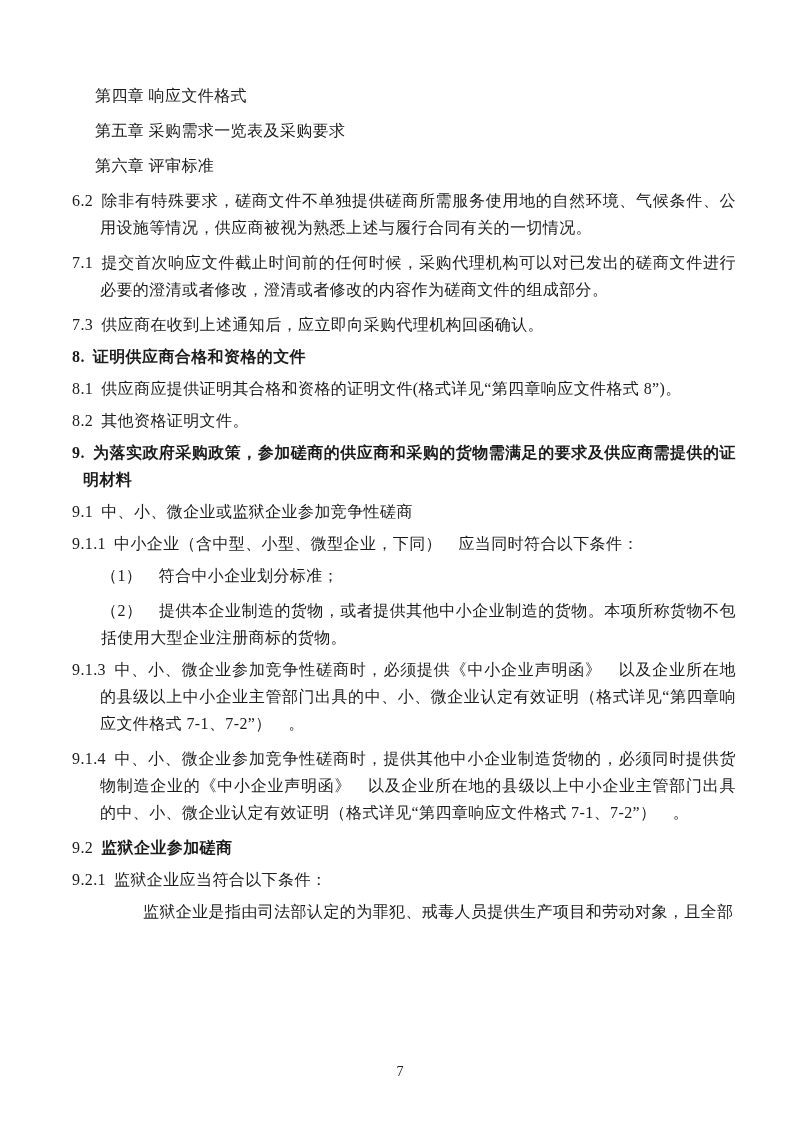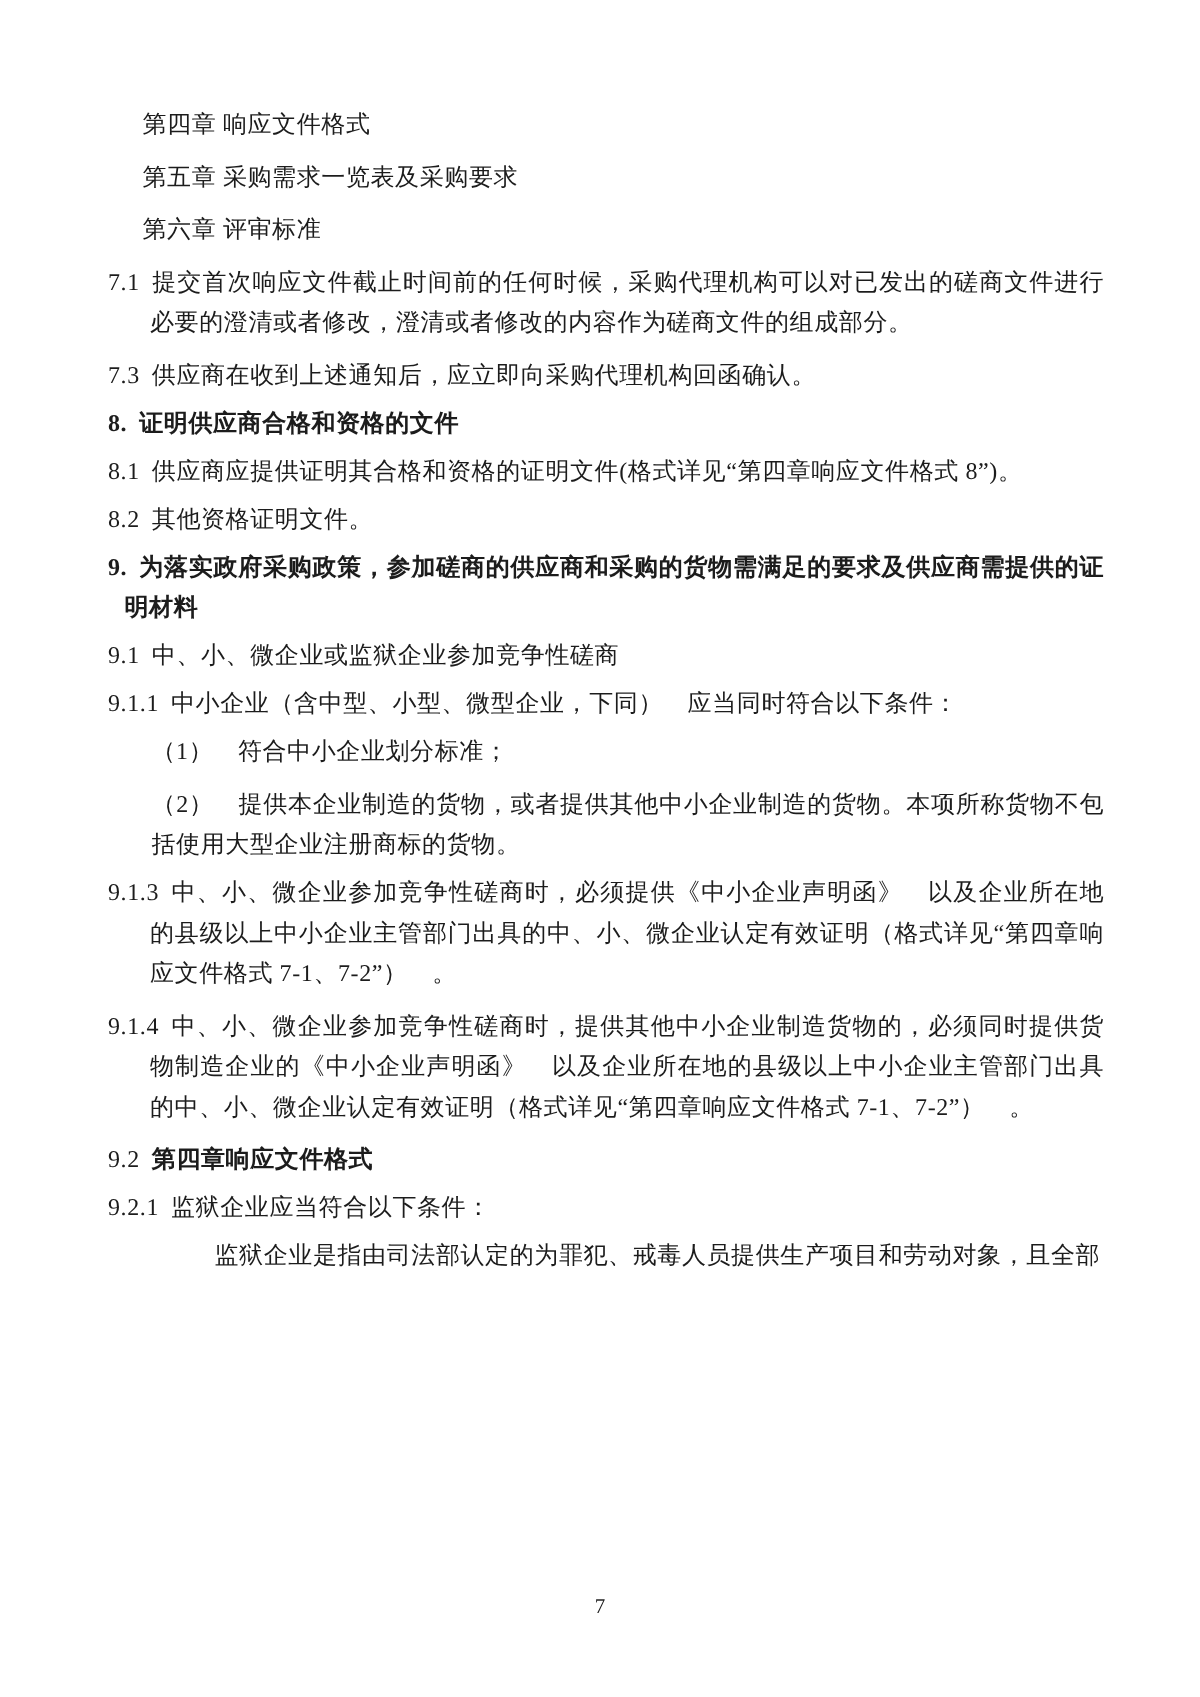--- a/index.html
+++ b/index.html
@@ -14,21 +14,21 @@
     background: #ffffff;
     overflow: hidden;
     font-family: "Liberation Serif", "DejaVu Serif", serif;
     color: #1c1c1c;
     font-size: 16px;
     letter-spacing: 0.4px;
   }
   .doc {
     position: absolute;
     left: 72px;
-    top: 70px;
+    top: 82px;
     width: 664px;
   }
   .doc p {
     margin: 0 0 5px 0;
     line-height: 27px;
     text-align: justify;
   }
   
   .chapter {
     margin-left: 23px !important;
@@ -82,20 +82,21 @@
 </head>
 <body>
 
 <div class="page">
   <div class="doc">
 
     <p class="chapter">第四章 响应文件格式</p>
     <p class="chapter">第五章 采购需求一览表及采购要求</p>
     <p class="chapter">第六章 评审标准</p>
 
+    <p class="item gap-lg"><span class="num">6.2</span><span>除非有特殊要求，磋商文件不单独提供磋商所需服务使用地的自然环境、气候条件、公用设施等情况，供应商被视为熟悉上述与履行合同有关的一切情况。</span></p>
 
 
     <p class="item gap-lg"><span class="num">7.1</span><span>提交首次响应文件截止时间前的任何时候，采购代理机构可以对已发出的磋商文件进行必要的澄清或者修改，澄清或者修改的内容作为磋商文件的组成部分。</span></p>
 
 
     <p class="item"><span class="num">7.3</span><span>供应商在收到上述通知后，应立即向采购代理机构回函确认。</span></p>
 
     <p class="item heading"><span class="num">8.</span><span>证明供应商合格和资格的文件</span></p>
 
     <p class="item"><span class="num">8.1</span><span>供应商应提供证明其合格和资格的证明文件(格式详见“第四章响应文件格式 8”)。</span></p>
@@ -110,21 +111,21 @@
 
     <p class="sub gap-lg">（1）　符合中小企业划分标准；</p>
 
     <p class="sub">（2）　提供本企业制造的货物，或者提供其他中小企业制造的货物。本项所称货物不包括使用大型企业注册商标的货物。</p>
 
 
     <p class="item gap-lg"><span class="num">9.1.3</span><span>中、小、微企业参加竞争性磋商时，必须提供《中小企业声明函》　以及企业所在地的县级以上中小企业主管部门出具的中、小、微企业认定有效证明（格式详见“第四章响应文件格式 7-1、7-2”）　。</span></p>
 
     <p class="item gap-lg"><span class="num">9.1.4</span><span>中、小、微企业参加竞争性磋商时，提供其他中小企业制造货物的，必须同时提供货物制造企业的《中小企业声明函》　以及企业所在地的县级以上中小企业主管部门出具的中、小、微企业认定有效证明（格式详见“第四章响应文件格式 7-1、7-2”）　。</span></p>
 
-    <p class="item"><span class="num">9.2</span><span class="bold-txt">第四章响应文件格式</span></p>
+    <p class="item"><span class="num">9.2</span><span class="bold-txt">监狱企业参加磋商</span></p>
 
     <p class="item"><span class="num">9.2.1</span><span>监狱企业应当符合以下条件：</span></p>
 
     <p class="deep">监狱企业是指由司法部认定的为罪犯、戒毒人员提供生产项目和劳动对象，且全部</p>
 
   </div>
 
   <div class="pagenum">7</div>
 </div>
 

